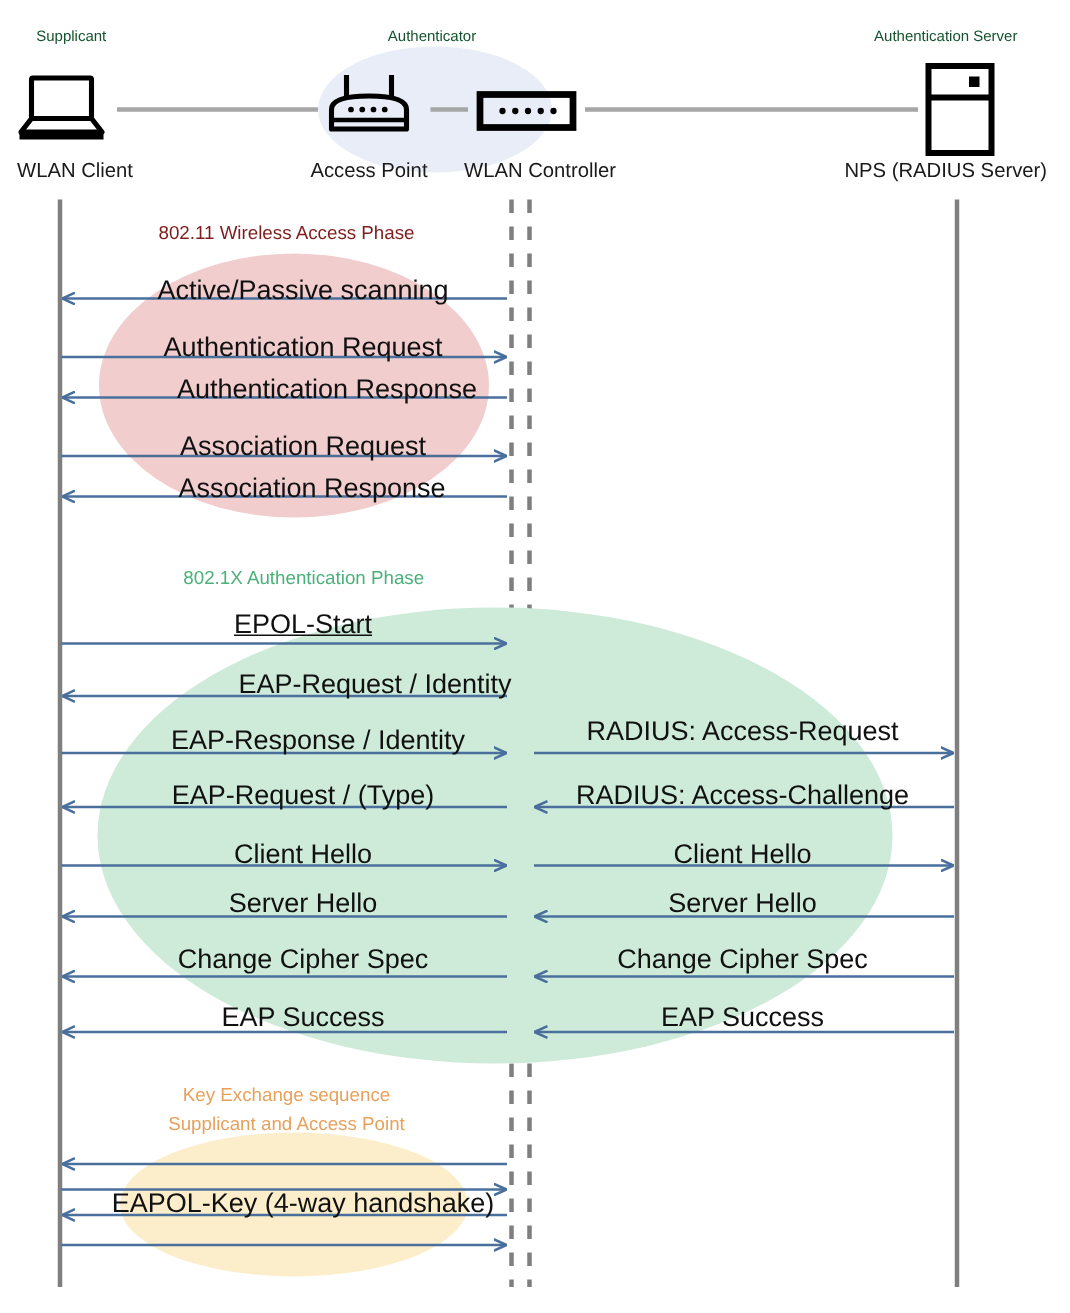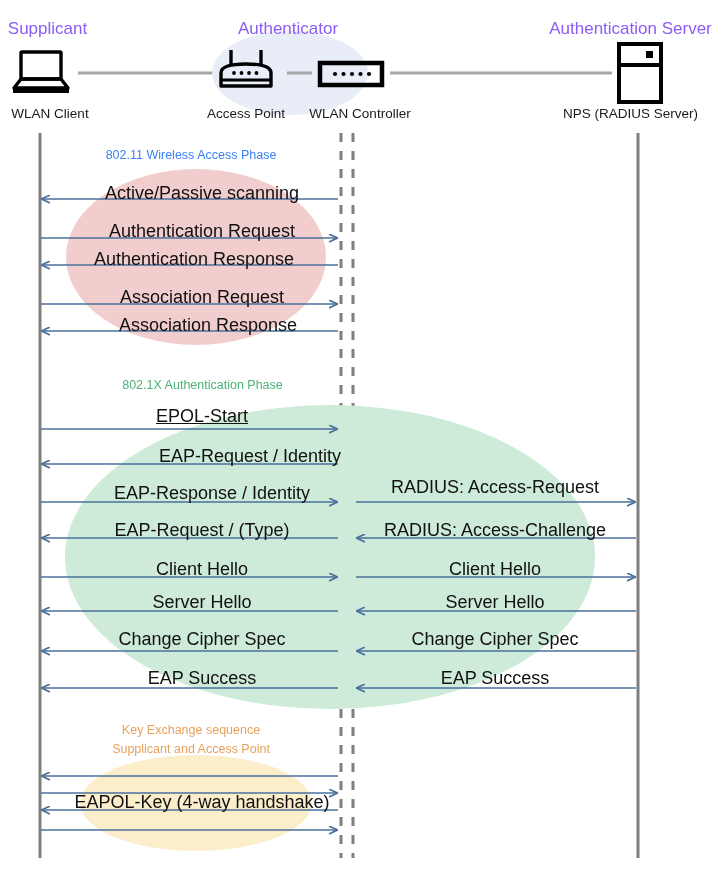--- a/index.html
+++ b/index.html
@@ -1,24 +1,24 @@
 <!DOCTYPE html>
 <html><head>
 <meta charset="utf-8">
 <style>
   html,body{margin:0;padding:0;background:#ffffff;}
   body{width:713px;height:875px;position:relative;overflow:hidden;
        font-family:"Liberation Sans","DejaVu Sans",sans-serif;color:#1a1a1a;}
   #diagram{position:absolute;inset:0;width:713px;height:875px;}
 
-  .node-title{position:absolute;font-size:17px;color:#8b5cf6;white-space:nowrap;text-align:center;}
+  .node-title{position:absolute;font-size:10px;color:#14532d;white-space:nowrap;text-align:center;}
   .node-sub{position:absolute;font-size:13.5px;color:#1a1a1a;white-space:nowrap;text-align:center;}
 
   .phase-label{position:absolute;font-size:12.5px;white-space:nowrap;text-align:center;line-height:19px;}
-  .phase-1{color:#3b82f6;}
+  .phase-1{color:#7f1d1d;}
   .phase-2{color:#4cb07a;}
   .phase-3{color:#e8a15c;}
 
   .msg-label{position:absolute;font-size:18px;color:#111111;white-space:nowrap;
              text-align:center;transform:translateX(-50%);}
 
   .hidden-acc{position:absolute;width:1px;height:1px;overflow:hidden;clip:rect(0 0 0 0);}
 </style>
 </head>
 <body>
@@ -135,21 +135,21 @@
 
 <div class="phase-label phase-1" style="left:76px;top:146px;width:230px;">802.11 Wireless Access Phase</div>
 
 <div class="phase-label phase-2" style="left:90px;top:376px;width:225px;">802.1X Authentication Phase</div>
 
 <div class="phase-label phase-3" style="left:76px;top:721px;width:230px;">Key Exchange sequence</div>
 <div class="phase-label phase-3" style="left:76px;top:740px;width:230px;">Supplicant and Access Point</div>
 
 <div class="msg-label" style="left:202px;top:183px;">Active/Passive scanning</div>
 <div class="msg-label" style="left:202px;top:221px;">Authentication Request</div>
-<div class="msg-label" style="left:194px;top:249px;">Authentication Response</div>
+<div class="msg-label" style="left:218px;top:249px;">Authentication Response</div>
 <div class="msg-label" style="left:202px;top:287px;">Association Request</div>
 <div class="msg-label" style="left:208px;top:315px;">Association Response</div>
 
 <div class="msg-label" style="left:202px;top:406px;text-decoration:underline;">EPOL-Start</div>
 <div class="msg-label" style="left:202px;top:446px;margin-left:48px;">EAP-Request / Identity</div>
 <div class="msg-label" style="left:212px;top:483px;">EAP-Response / Identity</div>
 <div class="msg-label" style="left:202px;top:520px;">EAP-Request / (Type)</div>
 <div class="msg-label" style="left:202px;top:559px;">Client Hello</div>
 <div class="msg-label" style="left:202px;top:592px;">Server Hello</div>
 <div class="msg-label" style="left:202px;top:629px;">Change Cipher Spec</div>

